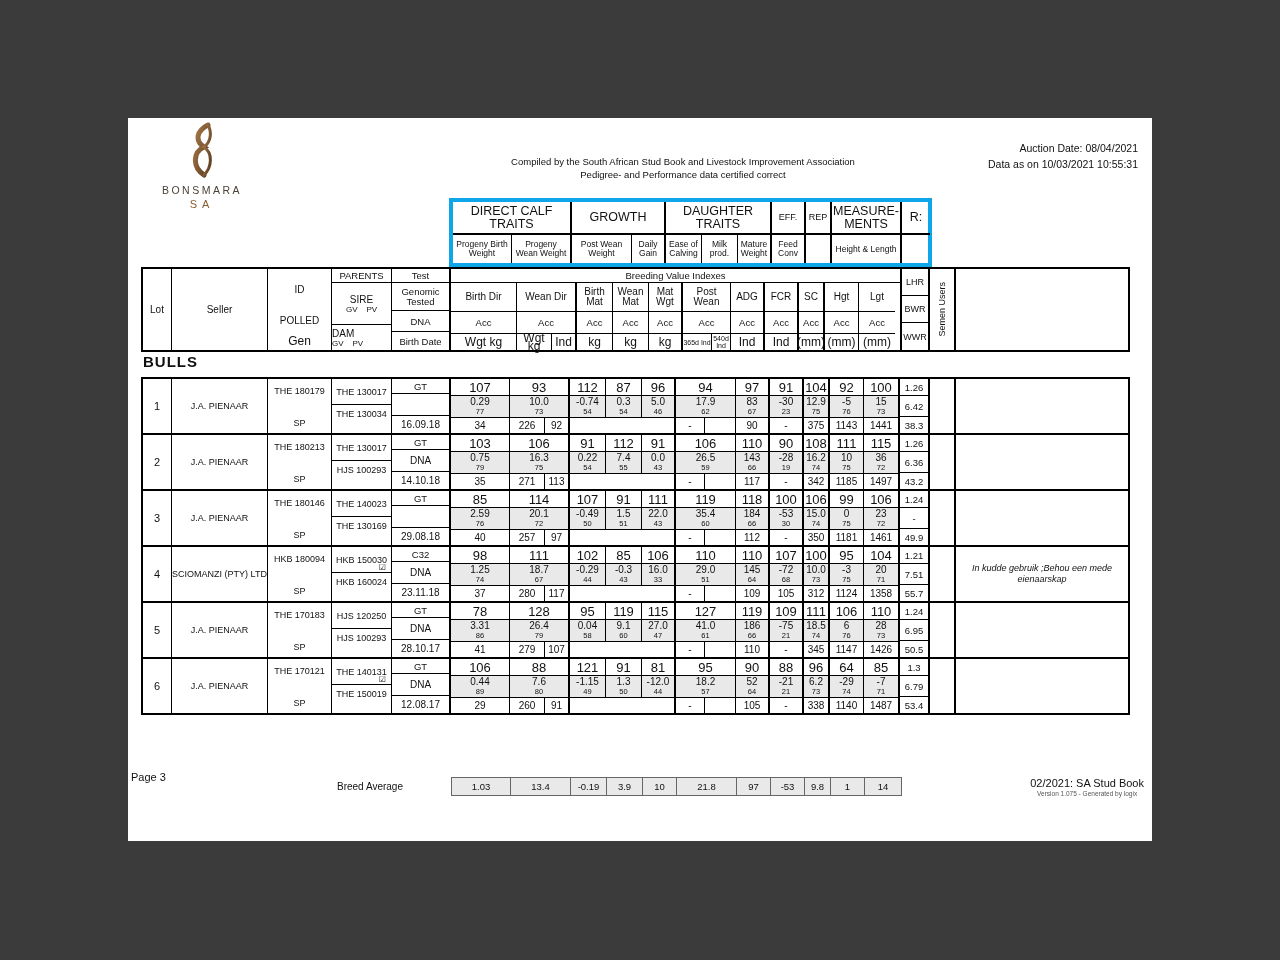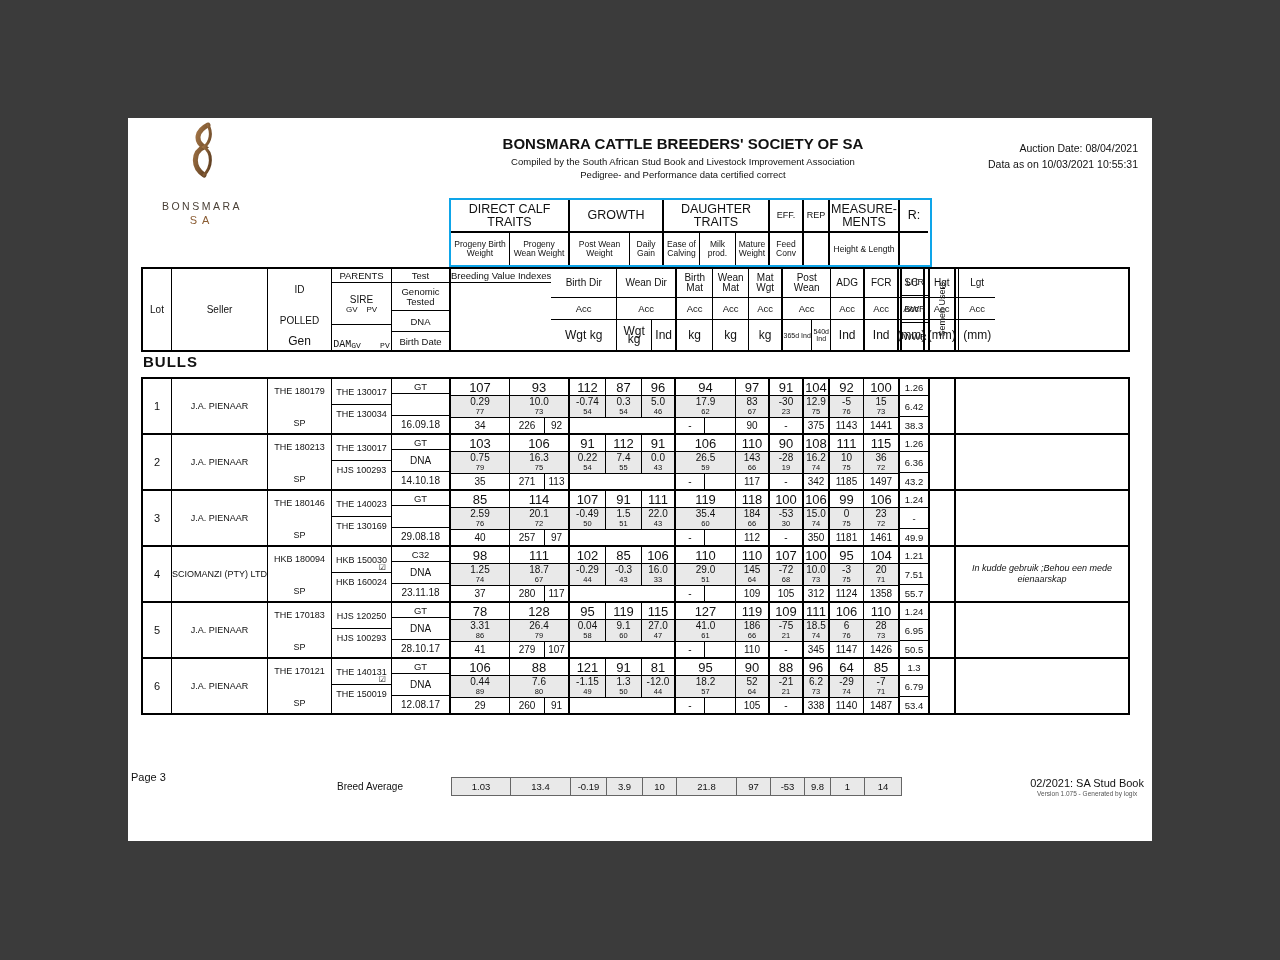--- a/index.html
+++ b/index.html
@@ -2,60 +2,60 @@
 <html><head>
 <meta charset="utf-8">
 <style>
   *{box-sizing:border-box;margin:0;padding:0;}
   html,body{width:1280px;height:960px;}
   body{background:#3b3b3b;font-family:"Liberation Sans",sans-serif;color:#111;position:relative;}
   .paper{position:absolute;left:128px;top:118px;width:1024px;height:723px;background:#ffffff;}
 
   
   .logo{position:absolute;left:18px;top:4px;width:112px;text-align:center;}
-  .logoname{font-size:10.5px;letter-spacing:2.5px;color:#4a4036;margin-top:18px;}
+  .logoname{font-size:10.5px;letter-spacing:2.5px;color:#4a4036;margin-top:2px;}
   .logosa{font-size:11px;letter-spacing:5px;color:#8a5c33;margin-top:2px;}
   .title{position:absolute;left:300px;top:17px;width:510px;text-align:center;font-size:15px;font-weight:bold;}
   .sub1{position:absolute;left:300px;top:38px;width:510px;text-align:center;font-size:9.5px;}
   .sub2{position:absolute;left:300px;top:51px;width:510px;text-align:center;font-size:9.5px;}
   .aucbox{position:absolute;right:14px;top:22px;text-align:right;font-size:10.5px;line-height:16px;}
 
   
   .col{flex:none;display:flex;flex-direction:column;align-items:stretch;}
   .cc{display:flex;align-items:center;justify-content:center;text-align:center;}
   .lr{border-right:1px solid #000;}
   .hr{border-right:2px solid #000;}
   .w-lot{width:29px}.w-seller{width:96px}.w-id{width:64px}.w-parents{width:60px}.w-test{width:59px}
   .w-bd{width:59px}.w-wd{width:60px}.w-bm{width:36px}.w-wm{width:36px}.w-mw{width:34px}
   .w-pw{width:60px}.w-adg{width:34px}.w-fcr{width:34px}.w-sc{width:26px}.w-hgt{width:34px}
   .w-lgt{width:36px}.w-r{width:30px}.w-semen{width:26px}.w-remarks{width:172px}.f10{font-size:10px}
 
   
-  .ghdr{position:absolute;left:321px;top:80px;width:483px;height:69px;display:flex;border:2px solid #0ea5e9;background:#fff;}
+  .ghdr{position:absolute;left:321px;top:80px;width:483px;height:69px;display:flex;border:4px solid #0ea5e9;background:#fff;}
   .g{flex:none;display:flex;flex-direction:column;border-right:2px solid #000;}
   .g:last-child{border-right:none;}
   .glabel{height:33px;border-bottom:2px solid #000;display:flex;align-items:center;justify-content:center;text-align:center;font-size:12.5px;line-height:13px;padding:0 2px;}
   .glabel.small{font-size:9px;}
   .gsubs{flex:1;display:flex;}
   .gsub{flex:none;border-right:1px solid #000;display:flex;align-items:center;justify-content:center;text-align:center;font-size:8.5px;line-height:9px;padding:0 1px;}
   .gsub:last-child{border-right:none;}
 
   
   .mhdr{position:absolute;left:13px;top:149px;width:989px;height:85px;display:flex;border:2px solid #000;background:#fff;}
   .strip{height:14px;border-bottom:1px solid #000;display:flex;align-items:center;justify-content:center;font-size:9.5px;flex:none;}
   .idh1{height:40px;display:flex;align-items:center;justify-content:center;font-size:10px;}
   .idh2{height:22px;display:flex;align-items:center;justify-content:center;font-size:10px;}
   .idh3{flex:1;display:flex;align-items:center;justify-content:center;font-size:12px;}
   .sireh{height:42px;border-bottom:1px solid #000;display:flex;flex-direction:column;align-items:center;justify-content:center;font-size:10px;}
-  .damh{flex:1;display:flex;align-items:flex-end;justify-content:center;font-size:10px;font-family:Liberation Mono, monospace;}
+  .damh{flex:1;display:flex;flex-direction:column;align-items:flex-start;justify-content:center;font-size:10px;}
   .gvpv{font-size:8px;white-space:pre;}
   .th1{height:28px;border-bottom:1px solid #000;display:flex;align-items:center;justify-content:center;text-align:center;font-size:9.5px;line-height:10px;}
   .th2{height:21px;border-bottom:1px solid #000;display:flex;align-items:center;justify-content:center;font-size:9.5px;}
   .th3{flex:1;display:flex;align-items:center;justify-content:center;font-size:9.5px;}
-  .bviwrap{width:449px;flex:none;display:flex;}
+  .bviwrap{width:449px;flex:none;display:flex;flex-direction:column;}
   .bvicols{flex:1;display:flex;}
   .bcol{flex:none;display:flex;flex-direction:column;}
   .bl{height:29px;border-bottom:1px solid #000;display:flex;align-items:center;justify-content:center;text-align:center;font-size:10px;line-height:10px;padding:0 1px;}
   .ba{height:22px;border-bottom:1px solid #000;display:flex;align-items:center;justify-content:center;font-size:9.5px;}
   .bu{flex:1;display:flex;align-items:center;justify-content:center;text-align:center;font-size:12px;line-height:8px;}
   .bu .su1{border-right:1px solid #000;height:100%;display:flex;align-items:center;justify-content:center;}
   .bu .su2{flex:1;height:100%;display:flex;align-items:center;justify-content:center;}
   .rh{height:27px;border-bottom:1px solid #000;display:flex;align-items:center;justify-content:center;font-size:9px;}
   .rh3{flex:1;display:flex;align-items:center;justify-content:center;font-size:9px;}
   .vlab{display:flex;align-items:center;justify-content:center;}
@@ -112,21 +112,20 @@
           <stop offset="0" stop-color="#a97a4a"></stop>
             <stop offset="1" stop-color="#5a3a1d"></stop>
         </linearGradient>
       </defs>
       <path d="M26 3 C14 9 13 19 22 25 C11 30 10 45 22 53" fill="none" stroke="url(#lg)" stroke-width="5" stroke-linecap="round"></path>
       <path d="M26 3 C30 10 29 20 22 25 C31 31 30 45 22 53" fill="none" stroke="url(#lg)" stroke-width="3" stroke-linecap="round"></path>
     </svg>
     <div class="logoname">BONSMARA</div>
     <div class="logosa">SA</div>
   </div>
-  <div class="title">BONSMARA CATTLE BREEDERS' SOCIETY OF SA</div>
   <div class="sub1">Compiled by the South African Stud Book and Livestock Improvement Association</div>
   <div class="sub2">Pedigree- and Performance data certified correct</div>
   <div class="aucbox">
     <div>Auction Date: 08/04/2021</div>
     <div>Data as on 10/03/2021 10:55:31</div>
   </div>
 
   <div class="ghdr">
     <div class="g" style="width:119px">
       <div class="glabel">DIRECT CALF TRAITS</div>

